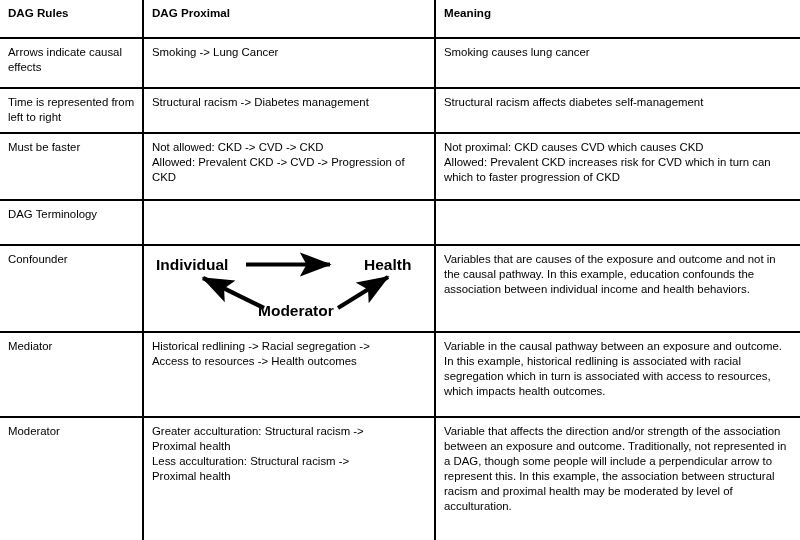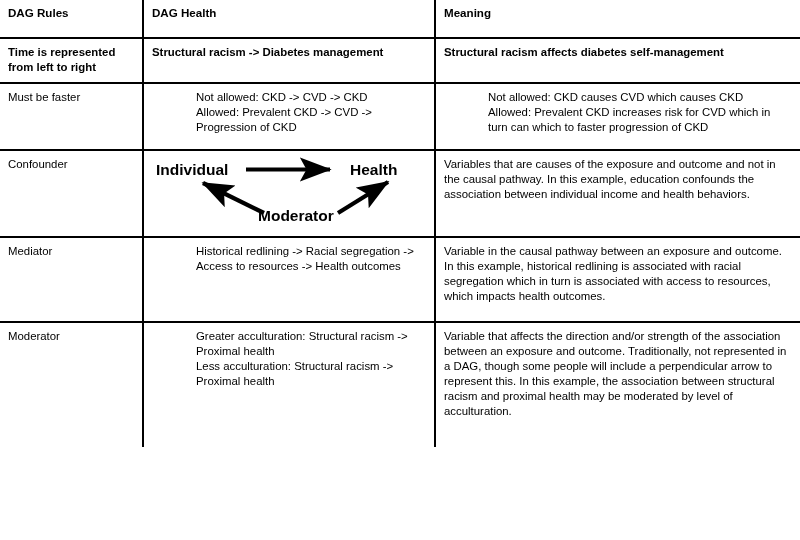--- a/index.html
+++ b/index.html
@@ -55,50 +55,50 @@
   
   tr.header-row th {
     font-weight: bold;
     font-size: 11.6px;
     padding-top: 5px;
     height: 38px;
   }
 
   
   tr.r-arrows td   { height: 50px; }
-  tr.r-time td     { height: 45px; font-weight: bold; }
+  tr.r-time td     { height: 45px; }
   tr.r-acyclic td  { height: 67px; }
   tr.r-term td     { height: 45px; }
   tr.r-confounder td { height: 85px; }
   tr.r-mediator td { height: 85px; }
   tr.r-moderator td { height: 125px; border-bottom: none; }
 
   td.bold-cell, th.bold-cell { font-weight: bold; }
 
-  .cell-text { display: block; margin-left: 44px; }
+  .cell-text { display: block; }
   .cell-text .ln { display: block; }
 
   
   .dag-diagram {
     position: relative;
     width: 276px;
     height: 73px;
     margin: 0;
     padding: 0;
   }
   .dag-diagram .node {
     position: absolute;
     font-size: 15.5px;
     font-weight: bold;
     line-height: 1;
     white-space: nowrap;
     font-family: "Liberation Sans", "DejaVu Sans", sans-serif;
   }
   .node-individual { left: 4px;   top: 5px; }
-  .node-health     { left: 198px; top: 5px; }
+  .node-health     { left: 212px; top: 5px; }
   .node-education  { left: 106px; top: 51px; }
   .dag-diagram svg {
     position: absolute;
     left: 0;
     top: 0;
     width: 276px;
     height: 73px;
     overflow: visible;
   }
 </style>
@@ -108,49 +108,59 @@
 <div class="table-wrap">
   <table class="dag-table">
     <colgroup>
       <col class="c1">
         <col class="c2">
         <col class="c3">
     </colgroup>
     <thead>
       <tr class="header-row">
         <th class="bold-cell">DAG Rules</th>
-        <th class="bold-cell">DAG Health</th>
+        <th class="bold-cell">DAG Proximal</th>
         <th class="bold-cell">Meaning</th>
       </tr>
     </thead>
     <tbody>
 
+      <tr class="r-arrows">
+        <td>Arrows indicate causal effects</td>
+        <td>Smoking -&gt; Lung Cancer</td>
+        <td>Smoking causes lung cancer</td>
+      </tr>
 
       <tr class="r-time">
         <td>Time is represented from left to right</td>
         <td>Structural racism -&gt; Diabetes management</td>
         <td>Structural racism affects diabetes self-management</td>
       </tr>
 
       <tr class="r-acyclic">
         <td>Must be faster</td>
         <td>
           <span class="cell-text">
             <span class="ln">Not allowed: CKD -&gt; CVD -&gt; CKD</span>
             <span class="ln">Allowed: Prevalent CKD -&gt; CVD -&gt; Progression of CKD</span>
           </span>
         </td>
         <td>
           <span class="cell-text">
-            <span class="ln">Not allowed: CKD causes CVD which causes CKD</span>
+            <span class="ln">Not proximal: CKD causes CVD which causes CKD</span>
             <span class="ln">Allowed: Prevalent CKD increases risk for CVD which in turn can which to faster progression of CKD</span>
           </span>
         </td>
       </tr>
 
+      <tr class="r-term">
+        <td class="bold-cell">DAG Terminology</td>
+        <td></td>
+        <td></td>
+      </tr>
 
       <tr class="r-confounder">
         <td>Confounder</td>
         <td>
           <div class="dag-diagram">
             <svg viewBox="0 0 276 73" xmlns="http://www.w3.org/2000/svg">
               <defs>
                 <marker id="ahead" markerWidth="9" markerHeight="9" refX="7.2" refY="3.1" orient="auto" markerUnits="strokeWidth">
                   <path d="M0,0.2 L7.6,3.1 L0,6 L1.6,3.1 Z" fill="#000"></path>
                 </marker>

